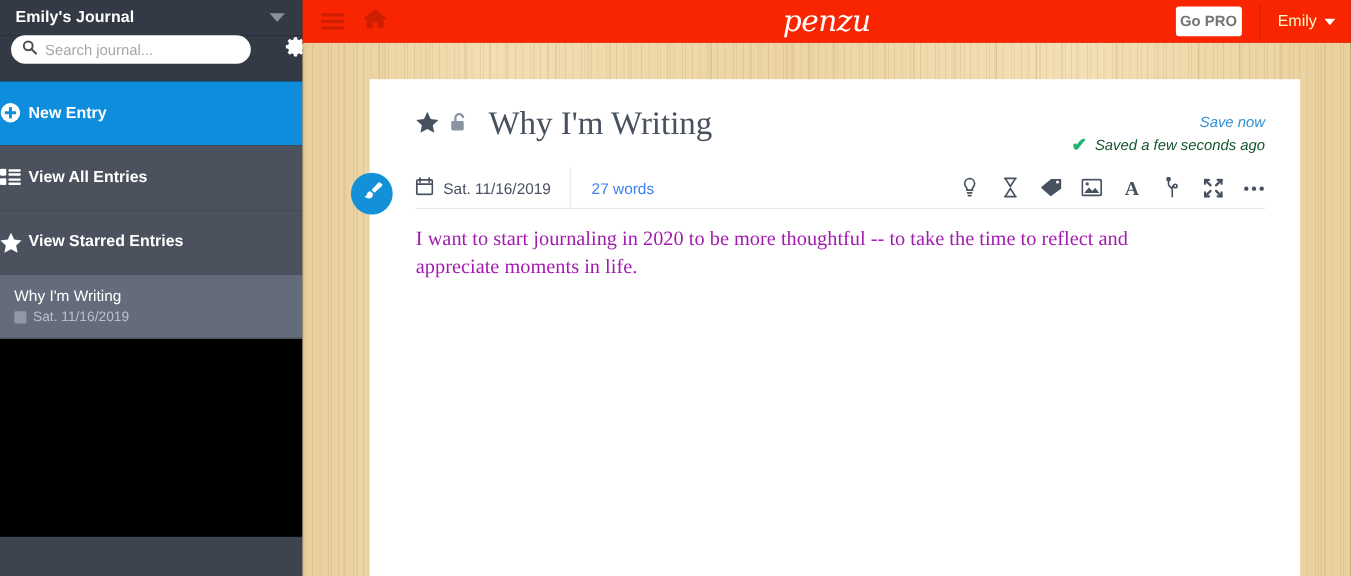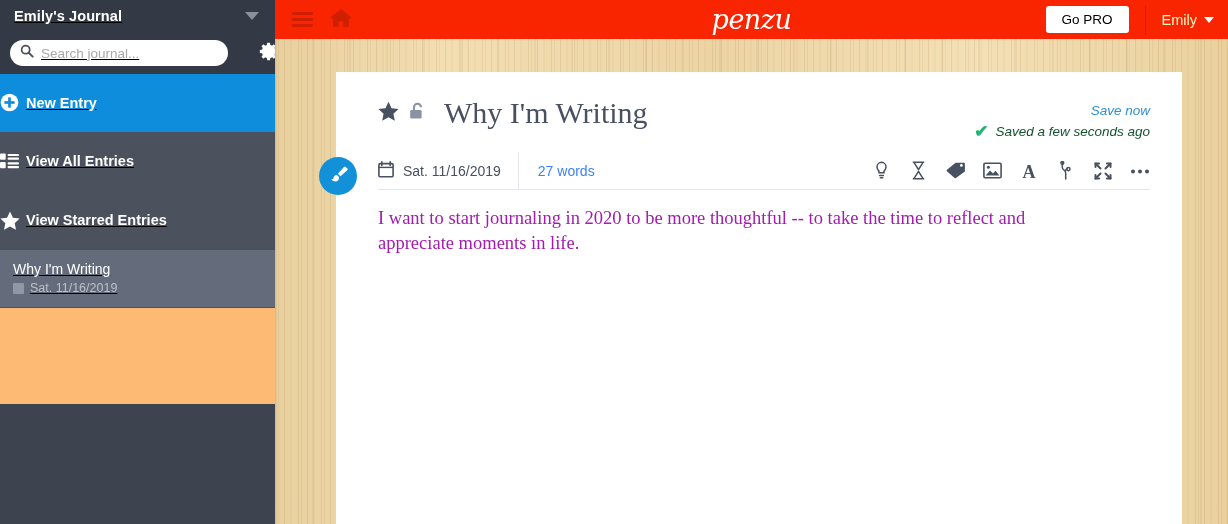--- a/index.html
+++ b/index.html
@@ -6,23 +6,22 @@
   html, body {
     width: 1228px; height: 524px;
     overflow: hidden;
     font-family: "Liberation Sans", sans-serif;
     background: #3d4450;
   }
 
   
   #sidebar {
     position: absolute; left: 0; top: 0;
-    width: 275px; height: 404px;
-    background: #fdba74;
-    text-decoration: underline;
+    width: 275px; height: 488px;
+    background: #000000;
   }
   .sb-header {
     height: 32px;
     background: #343a45;
     display: flex; align-items: center;
     padding: 0 12px 0 14px;
   }
   .sb-title {
     color: #ffffff;
     font-size: 14.5px;
@@ -33,21 +32,21 @@
   .chev-down {
     width: 0; height: 0;
     border-left: 7px solid transparent;
     border-right: 7px solid transparent;
     border-top: 8px solid #8a9099;
     margin-right: 4px;
   }
   .sb-searchrow {
     height: 42px;
     background: #343a45;
-    display: flex; align-items: center;
+    display: flex; 
     padding: 0 10px 0 10px;
     gap: 20px;
   }
   .searchbox {
     flex: 1;
     height: 26px;
     background: #ffffff;
     border-radius: 14px;
     display: flex; align-items: center;
     padding: 0 10px;
@@ -128,24 +127,24 @@
     pointer-events: none;
   }
   .topright {
     margin-left: auto;
     display: flex; align-items: center;
     height: 100%;
     padding-right: 14px;
   }
   .gopro {
     background: #ffffff;
-    color: #000000;
+    color: #737373;
     font-size: 13.5px;
-    font-weight: normal;
-    padding: 6px 16px;
+    font-weight: bold;
+    padding: 6px 4px;
     border-radius: 3px;
     cursor: pointer;
   }
   .vdiv { width: 1px; height: 30px; background: #d01e00; margin: 0 16px; }
   .user {
     color: #fef9c3;
     font-size: 14.5px;
     display: flex; align-items: center;
     cursor: pointer;
   }

